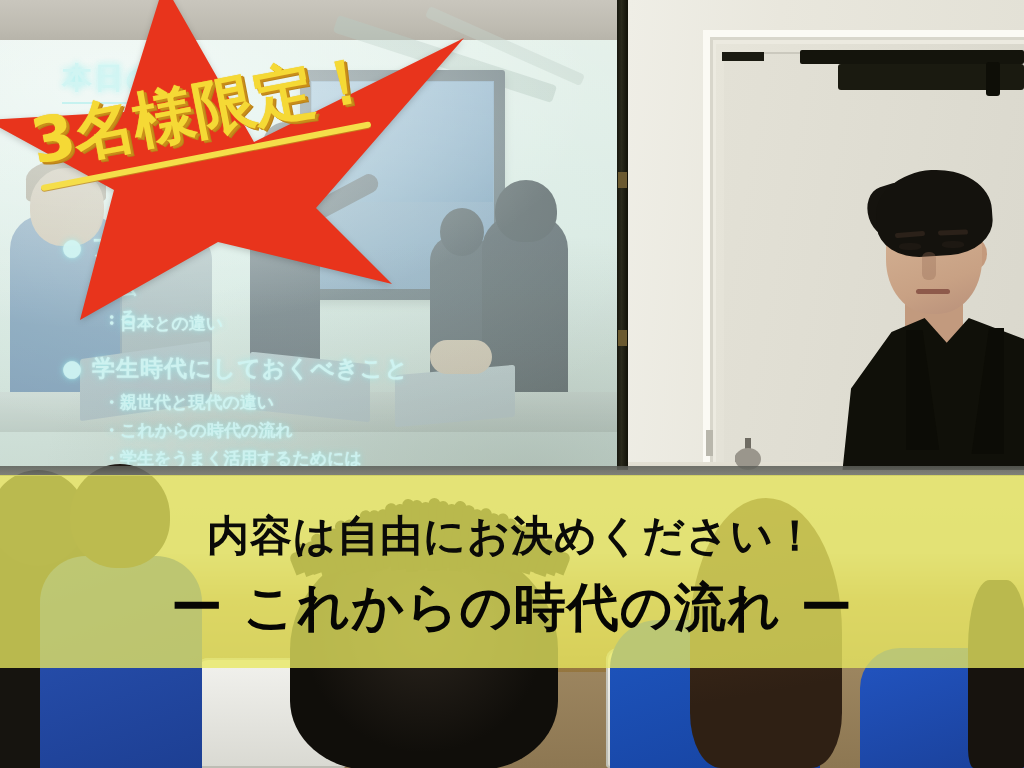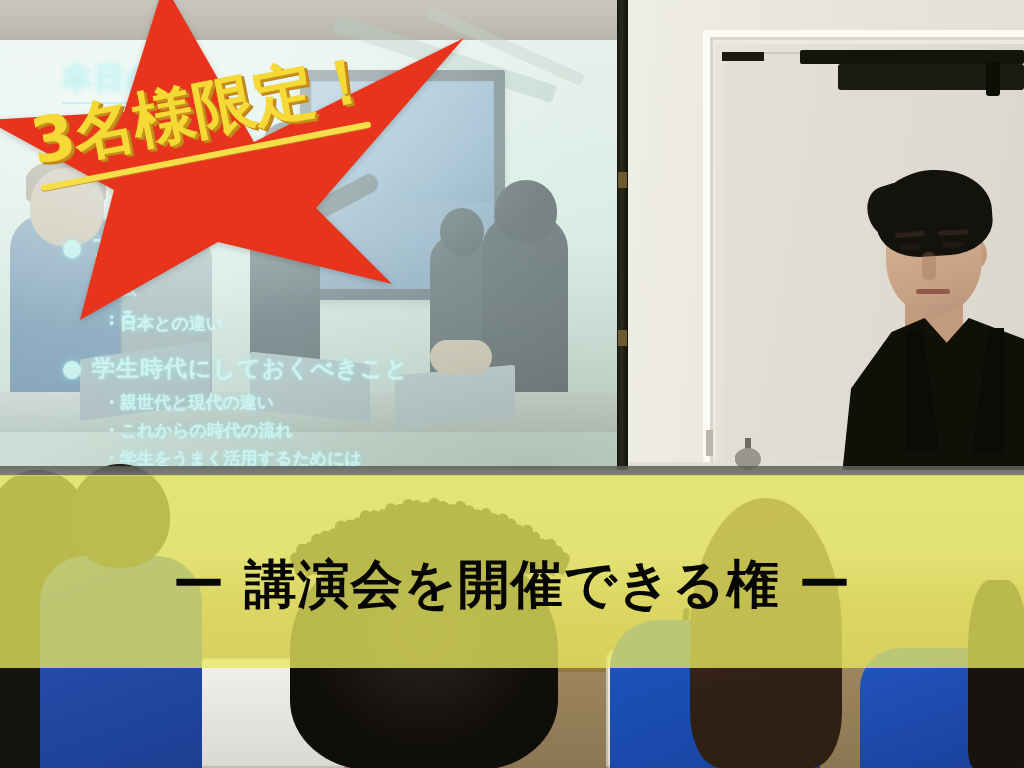--- a/index.html
+++ b/index.html
@@ -565,21 +565,22 @@
         <div class="p3-spike" style="left: 516px; top: 54.4511px; height: 50.2455px; transform: rotate(15.3333deg);"></div>
         <div class="p3-spike" style="left: 524px; top: 60.9014px; height: 42.6098px; transform: rotate(16.6667deg);"></div>
         <div class="p3-spike" style="left: 532px; top: 67.5169px; height: 34.8328px; transform: rotate(18deg);"></div>
         <div class="p3-spike" style="left: 540px; top: 68.2078px; height: 37.9486px; transform: rotate(19.3333deg);"></div>
         <div class="p3-spike" style="left: 548px; top: 75.0327px; height: 29.9924px; transform: rotate(20.6667deg);"></div>
         <div class="p3-spike" style="left: 556px; top: 81.9px; height: 22px; transform: rotate(22deg);"></div>
       </div>
   </div>
 
   <div class="banner">
-    <div class="banner-line2">ー 講演会を開催できる権 ー</div>
+    <div class="banner-line1">内容は自由にお決めください！</div>
+    <div class="banner-line2">ー これからの時代の流れ ー</div>
   </div>
 
   <div class="star-wrap">
     <svg class="star" viewBox="0 0 480 350" preserveAspectRatio="none">
       <polygon id="starpoly" points="178,0 268,158 478,54 330,224 406,300 232,258 94,336 128,206 0,136 138,128" fill="#e8341c"></polygon>
     </svg>
   </div>
   <div class="badge-text">
     <div class="badge-label">3名様限定！</div>
     <div class="badge-underline"></div>

